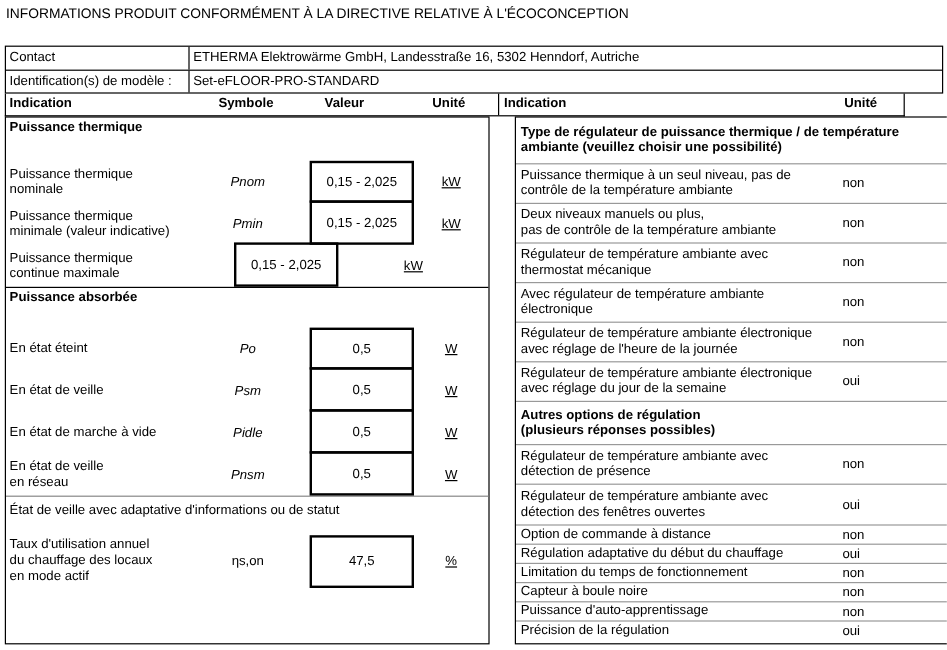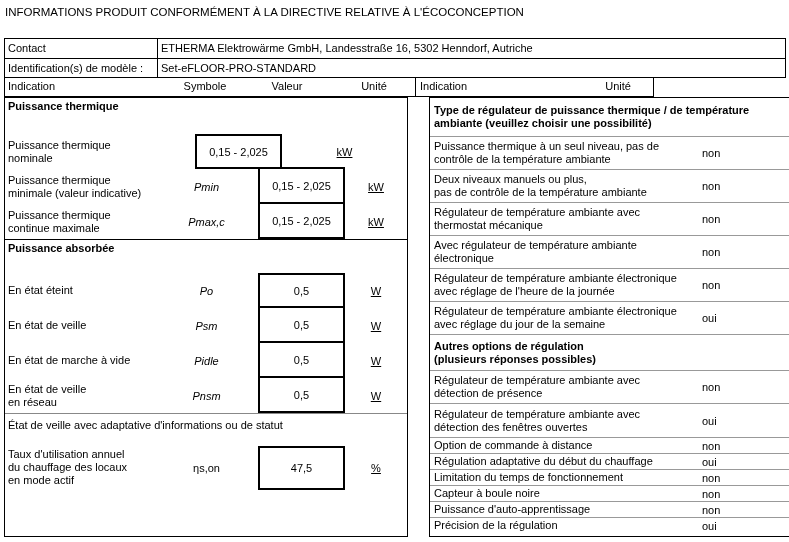--- a/index.html
+++ b/index.html
@@ -13,22 +13,22 @@
   .title{position:absolute;left:5px;top:6px;font-size:11.5px;white-space:nowrap;}
 
   
   .info-table{position:absolute;left:4px;top:38px;width:782px;border:1.5px solid #000;}
   .info-row{display:flex;height:19px;line-height:18px;}
   .info-row + .info-row{border-top:1px solid #000;}
   .info-label{width:153px;border-right:1px solid #000;padding-left:3px;flex:0 0 auto;}
   .info-value{padding-left:3px;flex:1;white-space:nowrap;overflow:hidden;}
 
   
-  .header-row{position:absolute;left:4px;top:78px;width:650px;height:19px;
-    border:1.5px solid #000;border-top:none;display:flex;font-weight:normal;}
+  .header-row{position:absolute;left:4px;top:78px;width:750px;height:19px;
+    border:1.5px solid #000;border-top:none;display:flex;font-weight:bold;}
   .hdr-left{width:411px;border-right:1px solid #000;position:relative;flex:0 0 auto;}
   .hdr-right{flex:1;position:relative;}
   .hdr-cell{position:absolute;top:0;line-height:16px;}
   .h-ind{left:3px;}
   .h-sym{left:160px;width:80px;text-align:center;}
   .h-val{left:233px;width:98px;text-align:center;}
   .h-unit{left:331px;width:76px;text-align:center;}
   .h-ind2{left:4px;}
   .h-unit2{right:22px;}
 
@@ -94,38 +94,38 @@
     <span class="hdr-cell h-unit2">Unité</span>
   </div>
 </div>
 
 <div class="left-table">
   <div class="lsection ls1">Puissance thermique</div>
 
   <div class="lrow">
     <div class="llabel">Puissance thermique
 nominale</div>
+    <div class="lsym">Pnom</div>
     <div class="lvalwrap">
         <div class="lvalbox">0,15 - 2,025</div>
       </div>
     <div class="lunit">kW</div>
   </div>
   <div class="lrow stack">
     <div class="llabel">Puissance thermique
 minimale (valeur indicative)</div>
     <div class="lsym">Pmin</div>
     <div class="lvalwrap">
         <div class="lvalbox">0,15 - 2,025</div>
       </div>
     <div class="lunit">kW</div>
   </div>
   <div class="lrow stack">
     <div class="llabel">Puissance thermique
 continue maximale</div>
-    <div class="lsym">Pmax,c</div>
     <div class="lvalwrap">
         <div class="lvalbox">0,15 - 2,025</div>
       </div>
     <div class="lunit">kW</div>
   </div>
 
   <div class="lsection ls2">Puissance absorbée</div>
 
   <div class="lrow">
     <div class="llabel">En état éteint</div>

